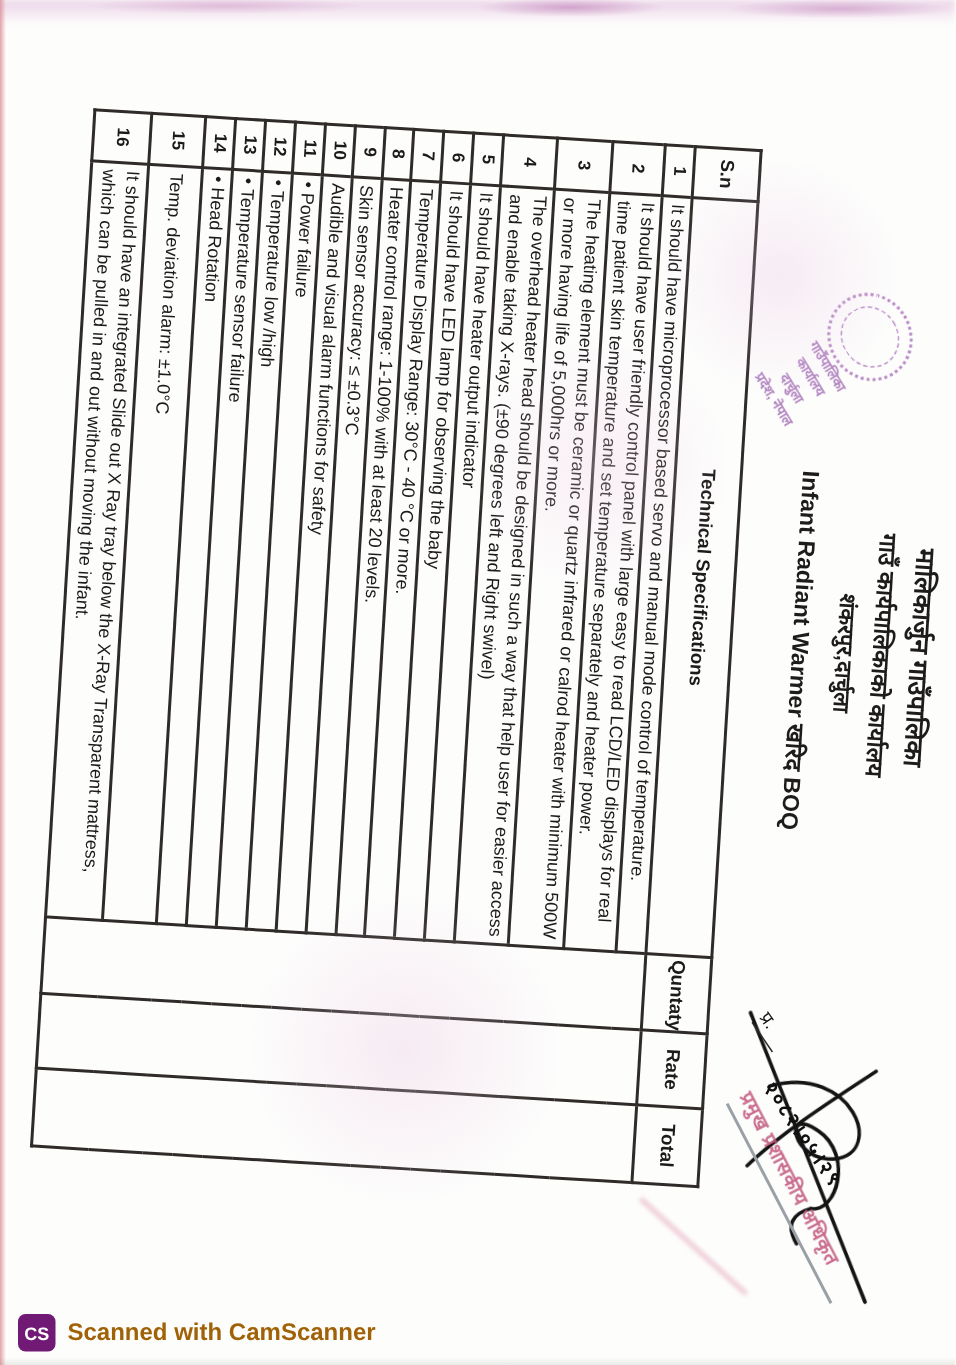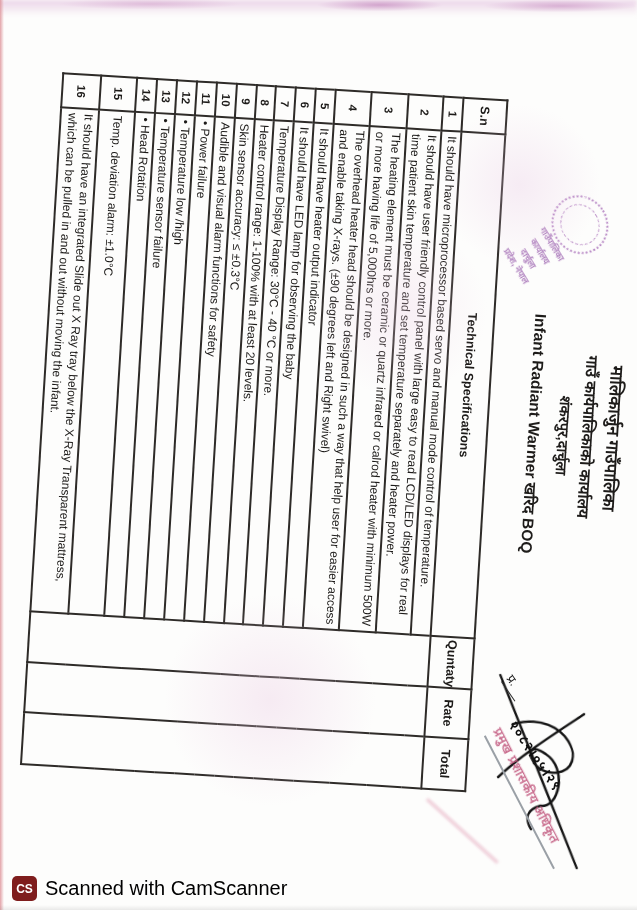--- a/index.html
+++ b/index.html
@@ -67,23 +67,23 @@
         background:radial-gradient(circle,rgba(236,205,228,.3),transparent 65%);}
   .blob3{left:430px;top:100px;width:180px;height:170px;
         background:radial-gradient(circle,rgba(230,195,225,.3),transparent 65%);}
   .streak{position:absolute;left:428px;top:798px;width:95px;height:3px;background:rgba(218,130,160,.45);
         transform:rotate(42deg);transform-origin:0 0;filter:blur(1.5px);pointer-events:none;}
   .edge-bottom{position:absolute;left:0;bottom:0;width:637px;height:5px;pointer-events:none;
         background:linear-gradient(0deg,rgba(120,120,120,.15),transparent);}
 
   
   .wm{position:absolute;left:12px;top:876px;display:flex;align-items:center;gap:8px;}
-  .wm-badge{width:25px;height:25px;border-radius:5px;background:#7f1d1d;color:#ffffff;
+  .wm-badge{width:25px;height:25px;border-radius:5px;background:#701a75;color:#ffffff;
         font-weight:bold;font-size:12px;display:flex;align-items:center;justify-content:center;}
-  .wm-text{color:#000000;font-size:20px;}
+  .wm-text{color:#a16207;font-size:16px;font-weight:bold;}
 </style>
 </head>
 <body>
 
 <div class="scan">
 
   <div class="doc">
 
     <div class="title">
       <div class="t1">मालिकार्जुन गाउँपालिका</div>

